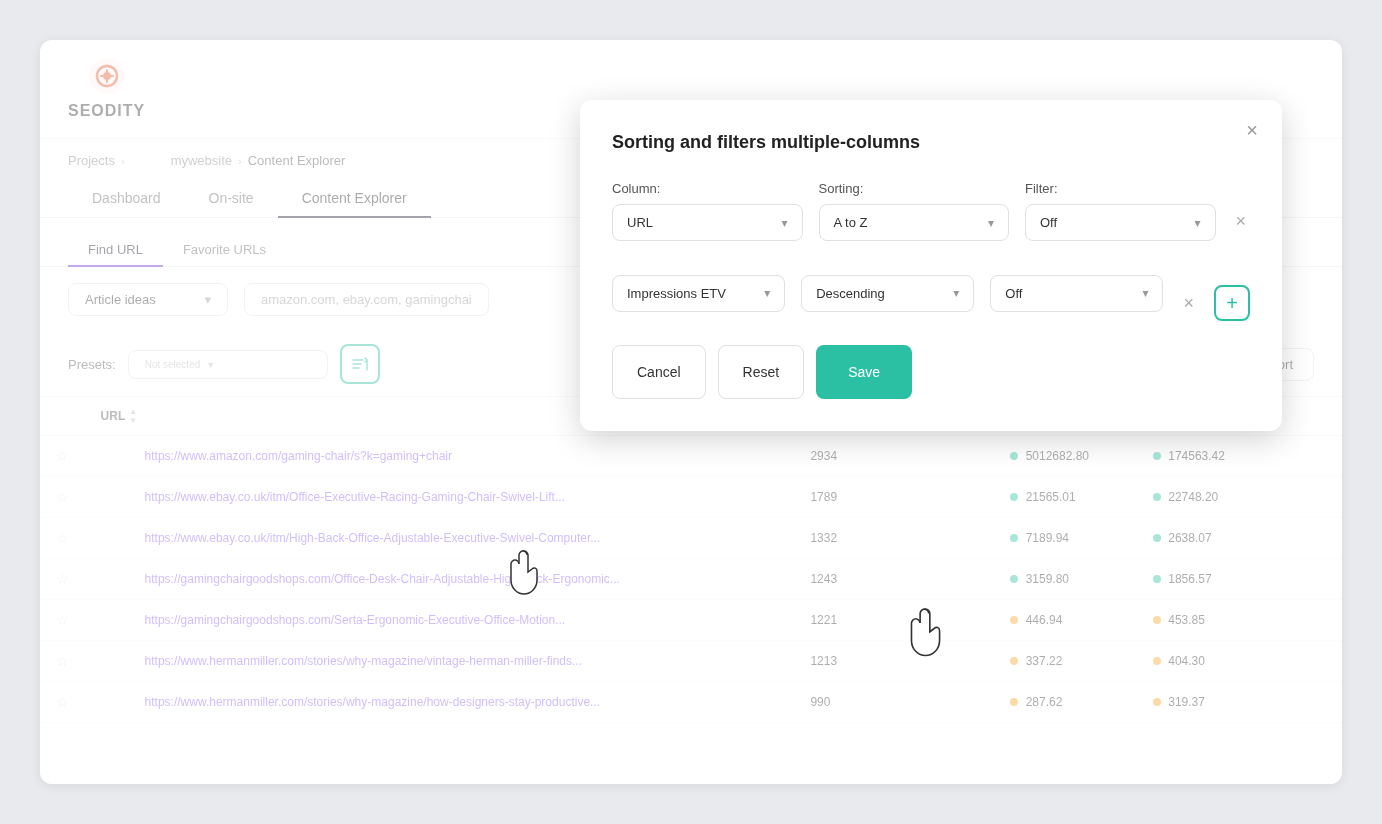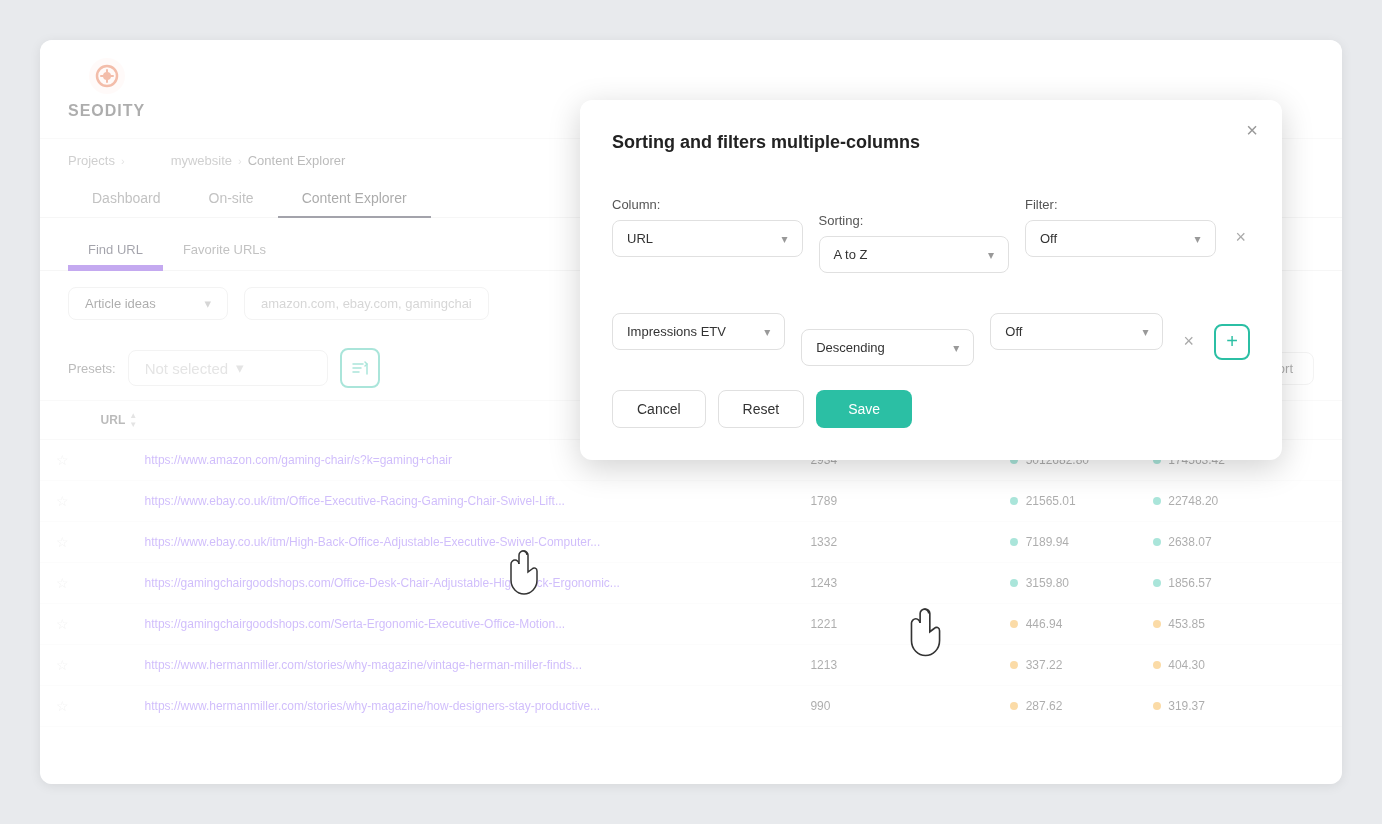--- a/index.html
+++ b/index.html
@@ -92,21 +92,21 @@
     .sub-tab {
       padding: 8px 20px;
       font-size: 13px;
       cursor: pointer;
       color: #666;
       border-bottom: 2px solid transparent;
       margin-bottom: -1px;
     }
     .sub-tab.active {
       color: #1a1a2e;
-      border-bottom: 6px solid #6d28d9;
+      border-bottom: 2px solid #6d28d9;
       font-weight: 500;
     }
     .filter-bar {
       display: flex;
       align-items: center;
       padding: 16px 28px;
       gap: 16px;
     }
     .dropdown-select {
       border: 1px solid #e0e0e0;
@@ -142,21 +142,21 @@
     }
     .presets-label {
       font-size: 13px;
       color: #555;
       font-weight: 500;
     }
     .presets-dropdown {
       border: 1px solid #e0e0e0;
       border-radius: 8px;
       padding: 8px 16px;
-      font-size: 15px;
+      font-size: 10px;
       color: #bbb;
       background: #fff;
       display: flex;
       align-items: center;
       gap: 8px;
       cursor: pointer;
       min-width: 200px;
     }
     .sort-filter-btn {
       width: 40px;
@@ -338,21 +338,20 @@
     .filter-dropdown .dd-chevron {
       margin-left: auto;
       color: #999;
       font-size: 12px;
     }
     .filter-col-wide {
       flex: 1;
     }
     .filter-col-medium {
       flex: 1;
-      margin-top: 32px;
     }
     .filter-col-narrow {
       flex: 1;
       position: relative;
     }
     .filter-delete-btn {
       background: none;
       border: none;
       cursor: pointer;
       color: #aaa;
@@ -373,21 +372,21 @@
       align-items: center;
       justify-content: center;
       margin-top: 20px;
     }
     .modal-actions {
       display: flex;
       gap: 12px;
       margin-top: 12px;
     }
     .btn-cancel {
-      padding: 10px 24px;
+      padding: 18px 24px;
       border: 1px solid #e0e0e0;
       border-radius: 8px;
       font-size: 14px;
       background: #fff;
       cursor: pointer;
       color: #333;
     }
     .btn-reset {
       padding: 10px 24px;
       border: 1px solid #e0e0e0;

